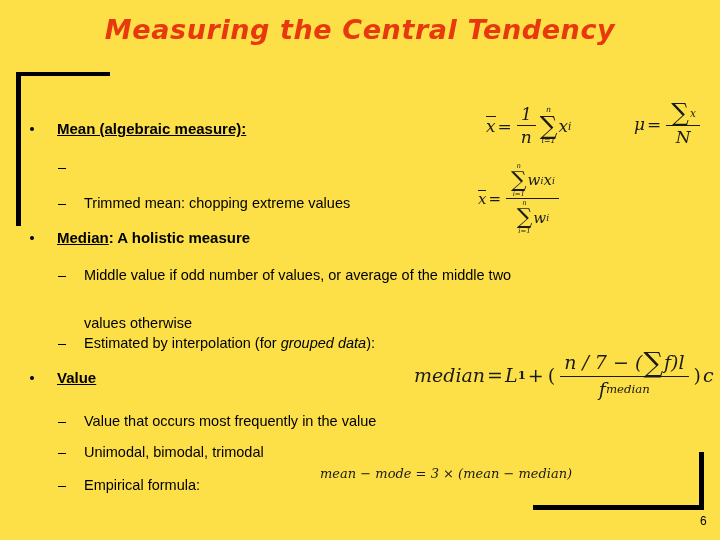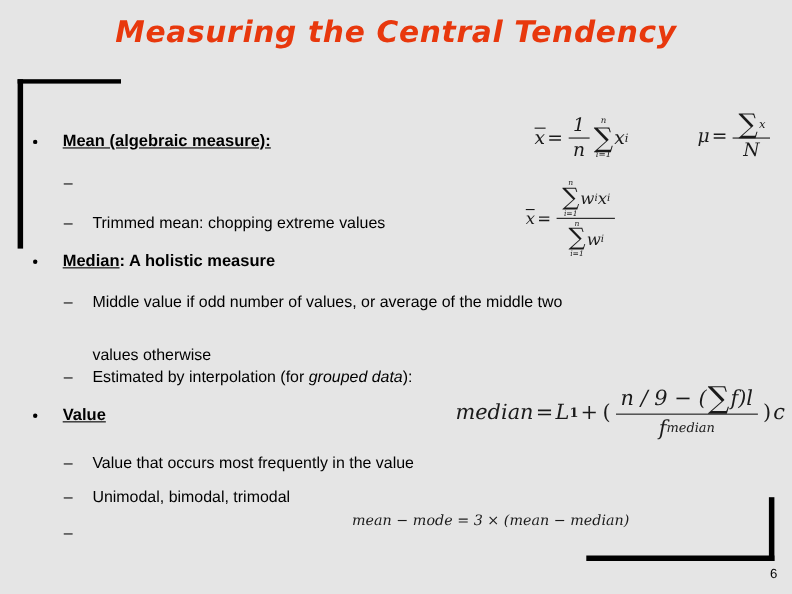--- a/index.html
+++ b/index.html
@@ -7,21 +7,21 @@
     padding: 0;
     background: #ffffff;
   }
   body {
     font-family: "Liberation Sans", sans-serif;
   }
   #slide {
     position: relative;
     width: 720px;
     height: 540px;
-    background: #e5e5e5;
+    background: #fde047;
     overflow: hidden;
   }
 
   
   #slide-title {
     position: absolute;
     left: 0;
     top: 14px;
     width: 720px;
     text-align: center;
@@ -221,20 +221,21 @@
     <span class="txt">Value that occurs most frequently in the value</span>
   </div>
 
   <div class="bullet-l2" style="top:443px">
     <span class="dash">–</span>
     <span class="txt">Unimodal, bimodal, trimodal</span>
   </div>
 
   <div class="bullet-l2" style="top:476px">
     <span class="dash">–</span>
+    <span class="txt">Empirical formula:</span>
   </div>
 
   <div class="eq eq-row" id="eq-mean">
     <span class="ovl">x</span>
     <span class="op">=</span>
     <span class="frac">
       <span class="num">1</span>
       <span class="den">n</span>
     </span>
     <span class="sigma">
@@ -289,21 +290,21 @@
 
   <div class="eq eq-row" id="eq-median">
     <span>median</span>
     <span class="op">=</span>
     <span>L</span>
       <span class="sub" style="font-style:normal;font-weight:bold">1</span>
     <span class="op">+</span>
     <span class="op">(</span>
     <span class="frac">
       <span class="num">
-          <span>n / 9 − (</span>
+          <span>n / 7 − (</span>
           <span class="sigma">
             <span class="glyph">∑</span>
           </span>
           <span>f</span>
           <span>)l</span>
         </span>
       <span class="den">
           <span>f</span>
           <span class="sub">median</span>
         </span>

